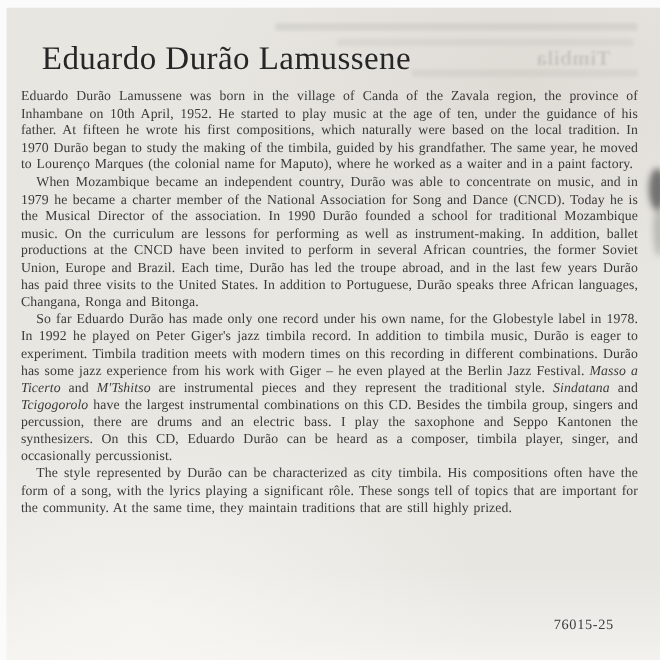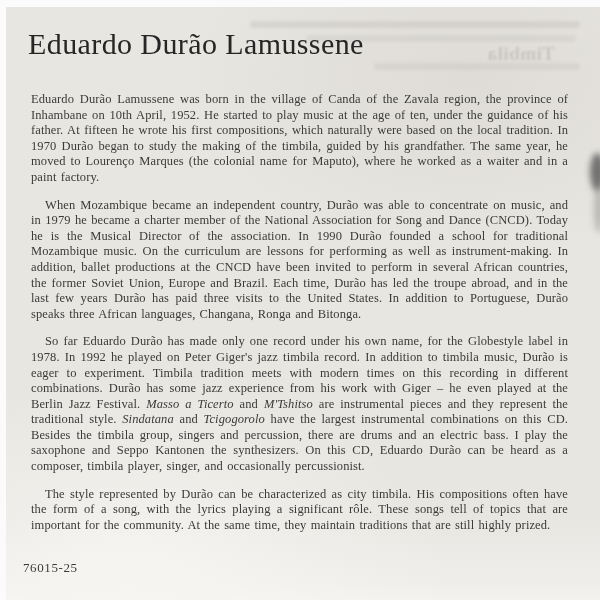--- a/index.html
+++ b/index.html
@@ -74,53 +74,53 @@
 
   
   .title {
     position: absolute;
     left: 25px;
     top: 24px;
     font-size: 30px;
     font-weight: normal;
     color: var(--title_ink, #262626);
     letter-spacing: 0.4px;
-    margin: 3px;
+    margin: 13px;
   }
 
   .article {
     position: absolute;
     left: 19px;
     top: 80px;
     width: 561px;
     color: var(--ink, #3a3a3a);
     font-size: 12.5px;
     line-height: 15.6px;
     text-align: justify;
     letter-spacing: 0.1px;
     word-spacing: 1px;
   }
   .article p {
-    margin: 12px;
+    margin: 0;
   }
   .article p.indent {
     text-indent: 14px;
     font-family: Liberation Serif, serif;
   }
   .italic {
     font-style: italic;
   }
 
   .footer {
     position: absolute;
     left: 23px;
     top: 560px;
     width: 535px;
     display: flex;
-    justify-content: flex-start;
+    justify-content: flex-end;
     color: var(--ink, #3a3a3a);
     font-size: 13px;
     letter-spacing: 0.6px;
   }
 </style>
 </head>
 <body>
 
 <div class="page">
 

